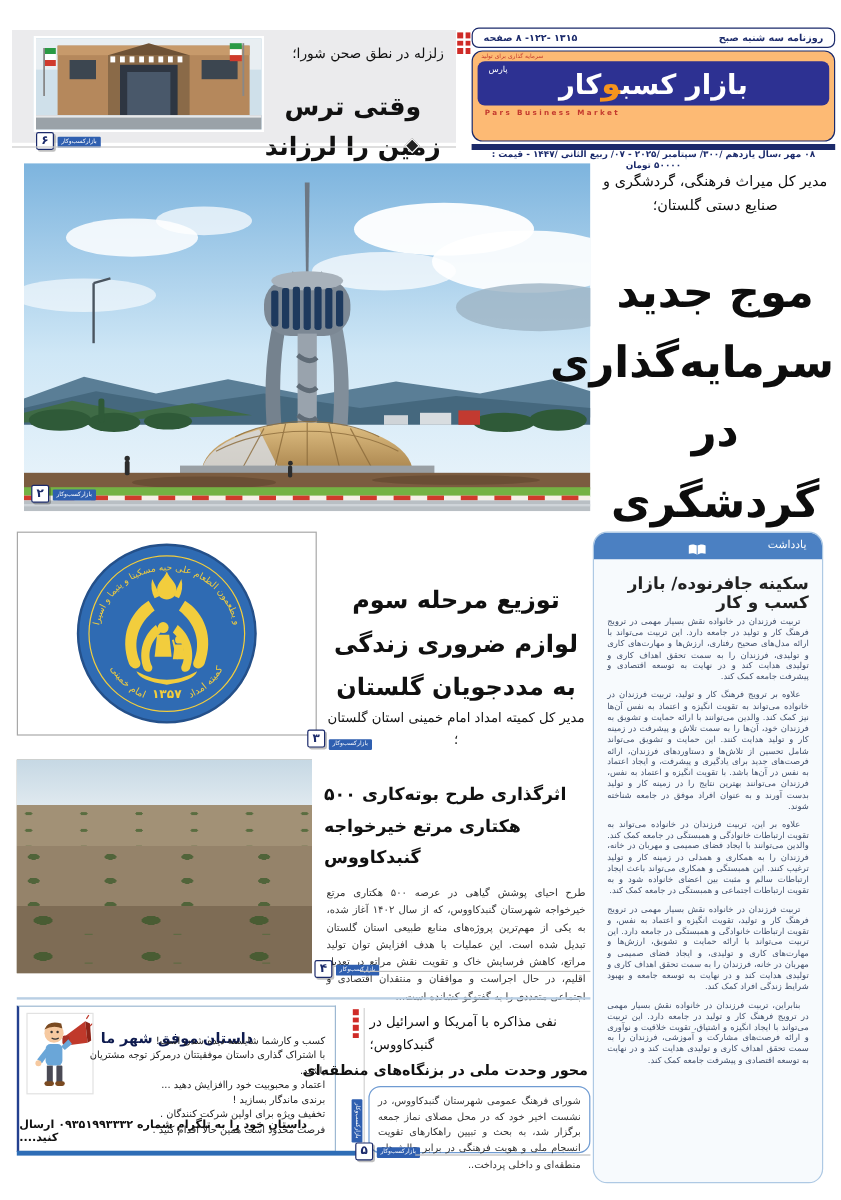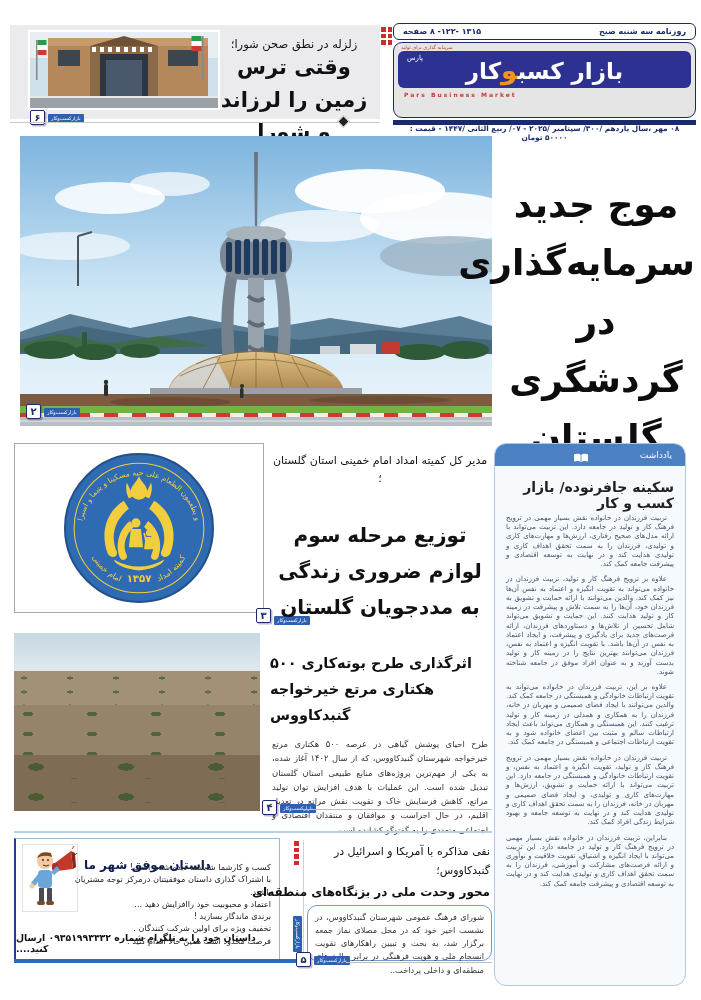--- a/index.html
+++ b/index.html
@@ -5,21 +5,21 @@
   html,body{margin:0;padding:0;background:#fff;}
   #page{position:relative;width:701px;height:1000px;background:#fff;overflow:hidden;
         font-family:"DejaVu Sans",sans-serif;direction:rtl;}
   .abs{position:absolute;}
 
   
   #issue-bar{left:393px;top:23px;width:303px;height:17px;border:1px solid #1b2a6b;border-radius:6px;
     background:#fff;display:flex;align-items:center;justify-content:space-between;padding:0 9px;
     box-sizing:border-box;font-size:8px;color:#1b2a6b;font-weight:bold;}
   #masthead-box{left:393px;top:42px;width:303px;height:76px;border:1.5px solid #1b2a6b;border-radius:9px;
-    background:#e5e5e5;box-sizing:border-box;}
+    background:#fdba74;box-sizing:border-box;}
   #masthead-tagline{right:auto;left:7px;top:1px;font-size:5px;color:#c43a2e;}
   #logo-block{left:4px;top:8px;right:4px;height:37px;background:#2d3192;border-radius:6px;
     display:flex;align-items:center;justify-content:center;color:#fff;}
   #logo-title{font-size:23px;font-weight:bold;letter-spacing:-1px;}
   #logo-title .vav{color:#f7941d;font-size:26px;}
   #logo-pars{position:absolute;left:9px;top:3px;font-size:7px;color:#fff;}
   #logo-latin{left:10px;top:48px;font-size:6px;color:#c43a2e;letter-spacing:2px;font-weight:bold;
     font-family:"DejaVu Sans",sans-serif;direction:ltr;}
   #dateline{left:4px;right:4px;top:57px;text-align:center;font-size:7.4px;color:#1b2a6b;font-weight:bold;margin-top:24px;}
   #masthead-rule{left:393px;top:120px;width:303px;height:5px;background:#1b2a6b;}
@@ -32,21 +32,21 @@
     box-shadow:1.5px 1.5px 0 rgba(0,0,0,.25);box-sizing:border-box;}
   .chip{height:9px;background:#2f5fb0;color:#fff;font-size:5px;line-height:9px;padding:0 3px;
     border-radius:1px;white-space:nowrap;}
   .chip-vert{width:9px;height:36px;background:#2f5fb0;color:#fff;font-size:5px;border-radius:1px;
     writing-mode:vertical-rl;text-align:center;line-height:9px;}
 
   
   #council-box{left:10px;top:25px;width:370px;height:94px;background:#ebebed;}
   #council-photo{left:18px;top:5px;width:192px;height:80px;border:2px solid #fff;box-sizing:border-box;background:#cfe0ea;}
   #council-text{right:10px;top:12px;width:152px;text-align:center;color:#111;}
-  #council-kicker{font-size:11.5px;margin-bottom:0;}
+  #council-kicker{font-size:11.5px;margin-bottom:22px;text-align:right;}
   #council-title{font-size:21px;font-weight:bold;line-height:1.55;}
   #council-rule{left:10px;top:122px;width:370px;height:1px;background:#c9c9c9;}
   #diamond{left:339px;top:117px;width:7px;height:7px;background:#222;transform:rotate(45deg);border:1.5px solid #fff;}
 
   
   #lead-photo{left:20px;top:136px;width:472px;height:290px;}
   #lead-head{left:497px;top:142px;width:198px;text-align:center;color:#0d0d0d;}
   #lead-kicker{font-size:12px;line-height:1.65;font-weight:500;}
   #lead-title{margin-top:34px;font-size:36px;font-weight:bold;line-height:1.62;letter-spacing:-0.5px;}
 
@@ -83,21 +83,21 @@
   #success-box{left:14px;top:838px;width:266px;height:122px;background:#fff;border:1px solid #9db8d2;
     border-right:1px solid #9db8d2;border-left:2px solid #23408f;box-sizing:border-box;}
   #success-title{text-align:center;font-size:12px;font-weight:bold;color:#0e1b4f;margin-top:19px;}
   #cartoon{left:6px;top:5px;width:54px;height:66px;background:#fff;border:1px solid #e2e2e2;}
   #success-lines{right:8px;top:22px;width:198px;font-size:8.2px;line-height:1.5;color:#222;text-align:right;}
   #success-footer{left:0;right:0;bottom:5px;text-align:left;font-size:9.3px;font-weight:bold;color:#111;}
   #blue-rule-left{left:14px;top:959px;width:284px;height:4px;background:#2e6db6;}
 
   
   #unity-divider{left:303px;top:840px;width:1px;height:118px;background:#d2d2d2;}
-  #unity-head{left:308px;top:843px;width:182px;text-align:right;color:#111;}
+  #unity-head{left:308px;top:843px;width:182px;text-align:left;color:#111;}
   #unity-kicker{font-size:11px;line-height:1.7;}
   #unity-title{margin-top:5px;font-size:12px;font-weight:bold;white-space:nowrap;}
   #unity-body-box{left:307px;top:905px;width:185px;height:56px;border:1.3px solid #6f9bd2;border-radius:10px;
     box-sizing:border-box;padding:5px 7px;font-size:8.2px;line-height:1.6;text-align:justify;color:#333;background:#fff;}
   #range-gray2{left:346px;top:962px;width:146px;height:1px;background:#bdbdbd;}
 
   
   #note-col{left:494px;top:443px;width:192px;height:543px;background:#f7fafd;border:1.2px solid #aec9e4;
     border-radius:12px;box-sizing:border-box;overflow:hidden;}
   #note-header{height:22px;background:#4b80c2;border-radius:10px 10px 0 0;position:relative;
@@ -296,20 +296,21 @@
         </g>
       </g>
       <rect x="0" y="281" width="472" height="9" fill="#b9bfc4"></rect>
       <rect x="0" y="284" width="472" height="2" fill="#d5dade" opacity="0.8"></rect>
     </svg>
   </div>
   <div class="abs page-badge" style="left:26px;top:404px;">۲</div>
   <div class="abs chip" style="left:44px;top:408px;">بازارکسب‌وکار</div>
 
   <div id="lead-head" class="abs">
+    <div id="lead-kicker">مدیر کل میراث فرهنگی، گردشگری و صنایع دستی گلستان؛</div>
     <div id="lead-title">موج جدید سرمایه‌گذاری در گردشگری گلستان</div>
   </div>
 
   <div id="emblem-box" class="abs">
     <svg width="152" height="152" viewBox="0 0 150 150">
       <defs>
         <path id="arcTop" d="M 18,80 A 57,57 0 0 1 132,80" fill="none"></path>
         <path id="arcL" d="M 26,98 A 55,55 0 0 0 62,130" fill="none"></path>
         <path id="arcR" d="M 88,130 A 55,55 0 0 0 124,98" fill="none"></path>
       </defs>
@@ -343,22 +344,22 @@
         <circle cx="85" cy="80" r="3.2"></circle>
         <path d="M81.5,84 h7 l1.5,12 h-10 Z"></path>
       </g>
       <text x="75" y="128" font-size="10" font-weight="bold" fill="#f2cd3d" text-anchor="middle">۱۳۵۷</text>
     </svg>
   </div>
   <div class="abs page-badge" style="left:256px;top:608px;">۳</div>
   <div class="abs chip" style="left:274px;top:616px;">بازارکسب‌وکار</div>
 
   <div id="relief-head" class="abs">
+    <div id="relief-title">توزیع مرحله سوم لوازم ضروری زندگی به مددجویان گلستان</div>
     <div id="relief-kicker">مدیر کل کمیته امداد امام خمینی استان گلستان ؛</div>
-    <div id="relief-title">توزیع مرحله سوم لوازم ضروری زندگی به مددجویان گلستان</div>
   </div>
 
   <div id="range-photo" class="abs">
     <div class="r-sky"></div>
     <div class="r-band1"></div>
     <div class="r-band2"></div>
     <div class="r-band3"></div>
   </div>
   <div id="range-head" class="abs">اثرگذاری طرح بوته‌کاری ۵۰۰ هکتاری مرتع خیرخواجه گنبدکاووس</div>
   <div id="range-body" class="abs">طرح احیای پوشش گیاهی در عرصه ۵۰۰ هکتاری مرتع خیرخواجه شهرستان گنبدکاووس، که از سال ۱۴۰۲ آغاز شده، به یکی از مهم‌ترین پروژه‌های منابع طبیعی استان گلستان تبدیل شده است. این عملیات با هدف افزایش توان تولید مراتع، کاهش فرسایش خاک و تقویت نقش مراتع در تعدیل اقلیم، در حال اجراست و موافقان و منتقدان اقتصادی و اجتماعی متعددی را به گفتوگو کشانده است...</div>

